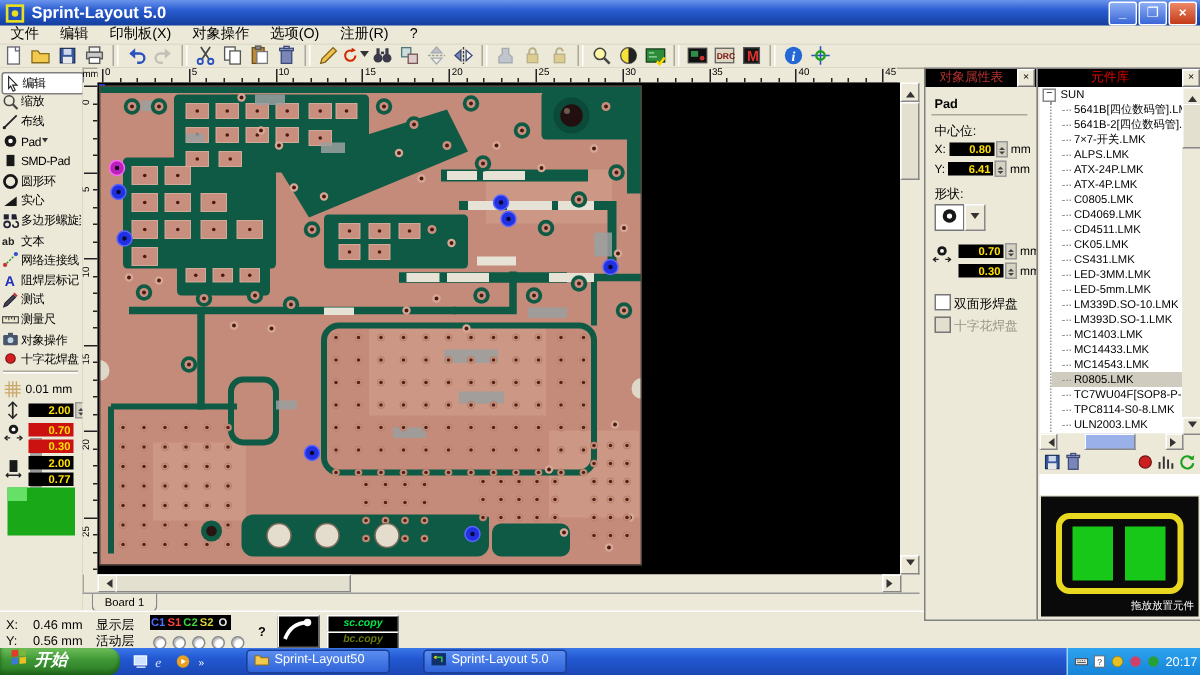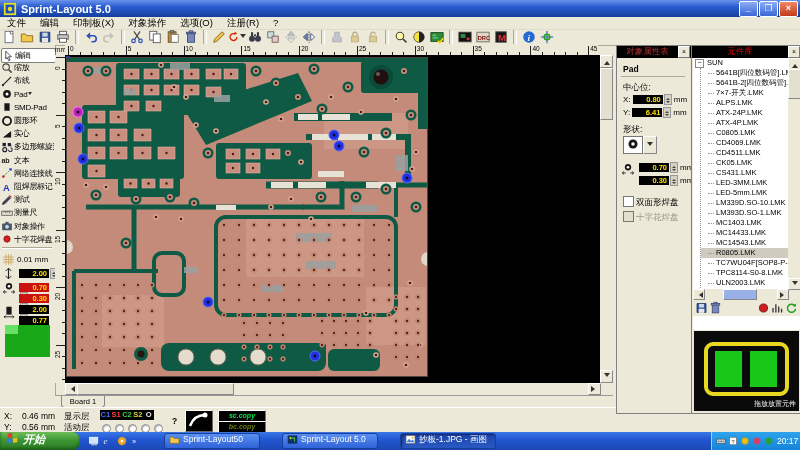--- a/index.html
+++ b/index.html
@@ -1502,30 +1502,20 @@
         <span class="taskbtn" style="width: 86px;">
           <span class="ti">
             <svg width="11" height="11" viewBox="0 0 16 16">
               <rect x="1" y="2" width="14" height="12" fill="#10306a"></rect>
               <circle cx="5" cy="6" r="1.5" fill="#ffd400"></circle>
               <path d="M5 6h6v5" stroke="#3cc13c" fill="none" stroke-width="1.5"></path>
             </svg>
           </span>
           <span>Sprint-Layout 5.0</span>
         </span>
-        <span class="taskbtn pressed" style="width: 86px;">
-          <span class="ti">
-            <svg width="11" height="11" viewBox="0 0 16 16">
-              <rect x="1.5" y="2.5" width="13" height="11" fill="#fff" stroke="#777"></rect>
-              <path d="M2 12l4-5 3 3 2-2 3 4z" fill="#3b7dd8"></path>
-              <circle cx="11" cy="5.5" r="1.5" fill="#e0b030"></circle>
-            </svg>
-          </span>
-          <span>抄板-1.JPG - 画图</span>
-        </span>
       </div>
     <div id="tray">
       <span style="width:3px"></span>
       <span id="trayicons" style="display:flex">
           <span class="trayicon">
             <svg width="10" height="10" viewBox="0 0 16 16">
               <rect x="1.5" y="5" width="13" height="6.5" fill="#e8e8e8" stroke="#444"></rect>
               <path d="M3.5 7h1M6 7h1M8.5 7h1M11 7h1M3.5 9h9" stroke="#444"></path>
             </svg>
           </span>

